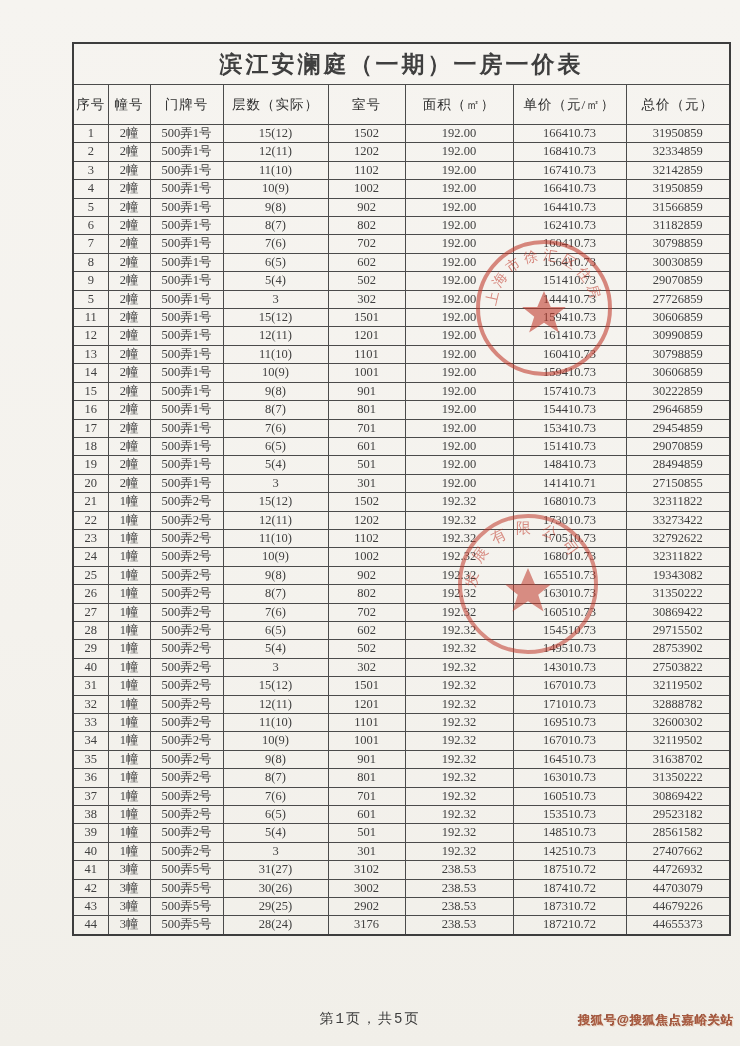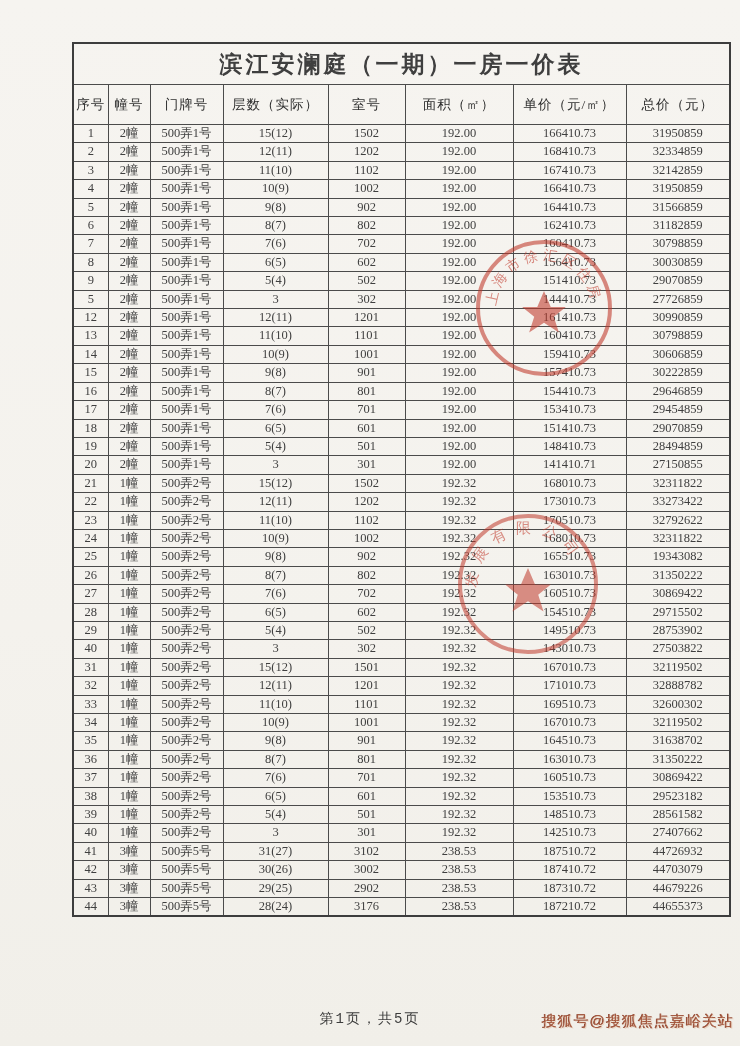--- a/index.html
+++ b/index.html
@@ -32,21 +32,21 @@
   }
   tbody td{
     height:17.4px;padding:0;font-size:12.5px;line-height:17.4px;color:#474747;
   }
   .footer{
     position:absolute;left:0;top:1010px;width:740px;
     text-align:center;font-size:14px;color:#3c3c3c;letter-spacing:2px;font-family:Liberation Mono, monospace;
   }
   .watermark{
     position:absolute;right:6px;top:1012px;
-    font-size:15px;font-weight:400;letter-spacing:1px;
+    font-size:12px;font-weight:700;letter-spacing:1px;
     color:#a85a40;
     text-shadow:1px 1px 0 #e9d6c4,-0.5px -0.5px 0 #7c3a28;
     font-family:"Liberation Sans","DejaVu Sans",sans-serif;
   }
   .stamp{position:absolute;pointer-events:none;}
   .stamp-1{left:466px;top:230px;}
   .stamp-2{left:450px;top:506px;}
 </style>
 </head>
 <body>
@@ -174,20 +174,30 @@
           <td>5</td>
           <td>2幢</td>
           <td>500弄1号</td>
           <td>3</td>
           <td>302</td>
           <td>192.00</td>
           <td>144410.73</td>
           <td>27726859</td>
         </tr>
         <tr>
+          <td>11</td>
+          <td>2幢</td>
+          <td>500弄1号</td>
+          <td>15(12)</td>
+          <td>1501</td>
+          <td>192.00</td>
+          <td>159410.73</td>
+          <td>30606859</td>
+        </tr>
+        <tr>
           <td>12</td>
           <td>2幢</td>
           <td>500弄1号</td>
           <td>12(11)</td>
           <td>1201</td>
           <td>192.00</td>
           <td>161410.73</td>
           <td>30990859</td>
         </tr>
         <tr>

